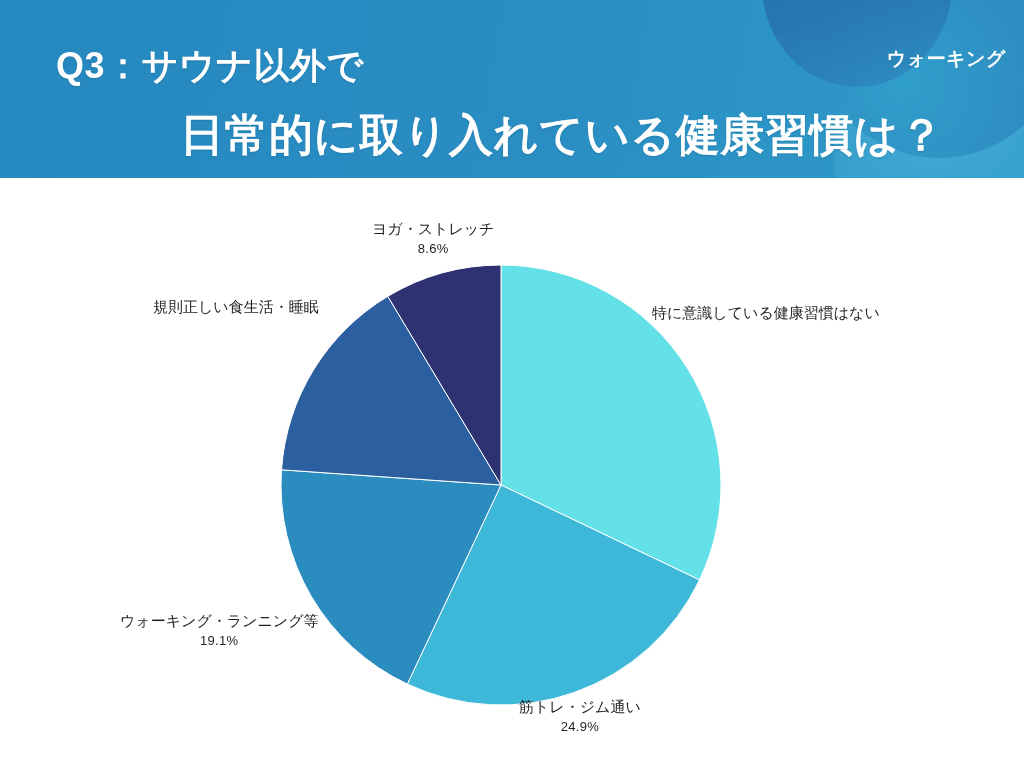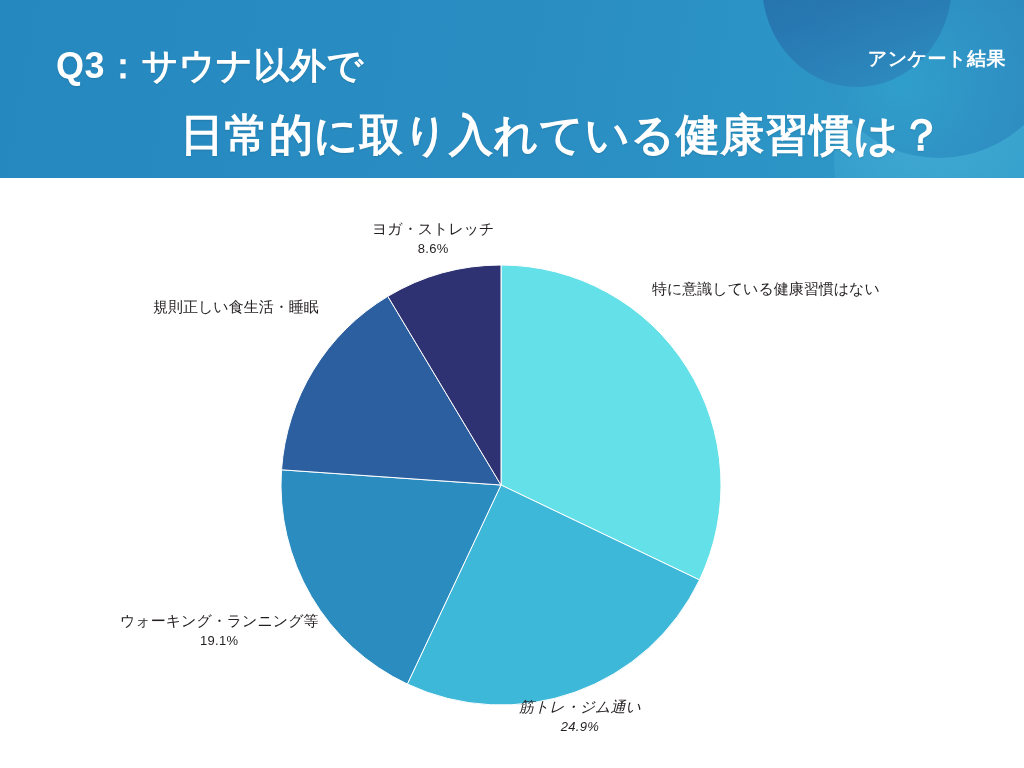--- a/index.html
+++ b/index.html
@@ -135,40 +135,40 @@
     line-height: 1.45;
     white-space: nowrap;
   }
   .pie-label .pct {
     display: block;
     font-size: 13px;
     letter-spacing: 0.3px;
   }
 
   
-  .lbl-0 { left: 652px; top: 98px;  text-align: left; }
-  .lbl-1 { left: 519px; top: 516px;  text-align: center; font-style: italic; }
+  .lbl-0 { left: 652px; top: 122px;  text-align: left; }
+  .lbl-1 { left: 519px; top: 516px;  text-align: center; }
   .lbl-2 { left: 120px; top: 430px;  text-align: center; }
   .lbl-3 { left: 153px; top: 116px;  text-align: center; }
   .lbl-4 { left: 372px; top: 38px;   text-align: center; }
 </style>
 </head>
 <body>
 
 <div class="slide">
 
   <div class="header">
     <div class="deco-circle-c"></div>
     <div class="deco-circle-a"></div>
     <div class="deco-circle-b"></div>
 
     <div class="title-block">
       <div class="title-line1">Q3：サウナ以外で</div>
       <div class="title-line2">日常的に取り入れている健康習慣は？</div>
-      <div class="header-badge">アンケート結果</div>
+      <div class="header-badge">ウォーキング</div>
     </div>
   </div>
   <div class="header-bottom-edge"></div>
 
   <div class="chart-area">
 
     <div class="pie-wrap">
       <svg class="pie-svg" viewBox="0 0 442 442" width="442" height="442">
         <g id="pie-slices">
             <path d="M 221 221 L 221.00 1.00 A 220 220 0 0 1 419.47 315.92 Z" fill="#63e0e8" stroke="#ffffff" stroke-width="1"></path>

